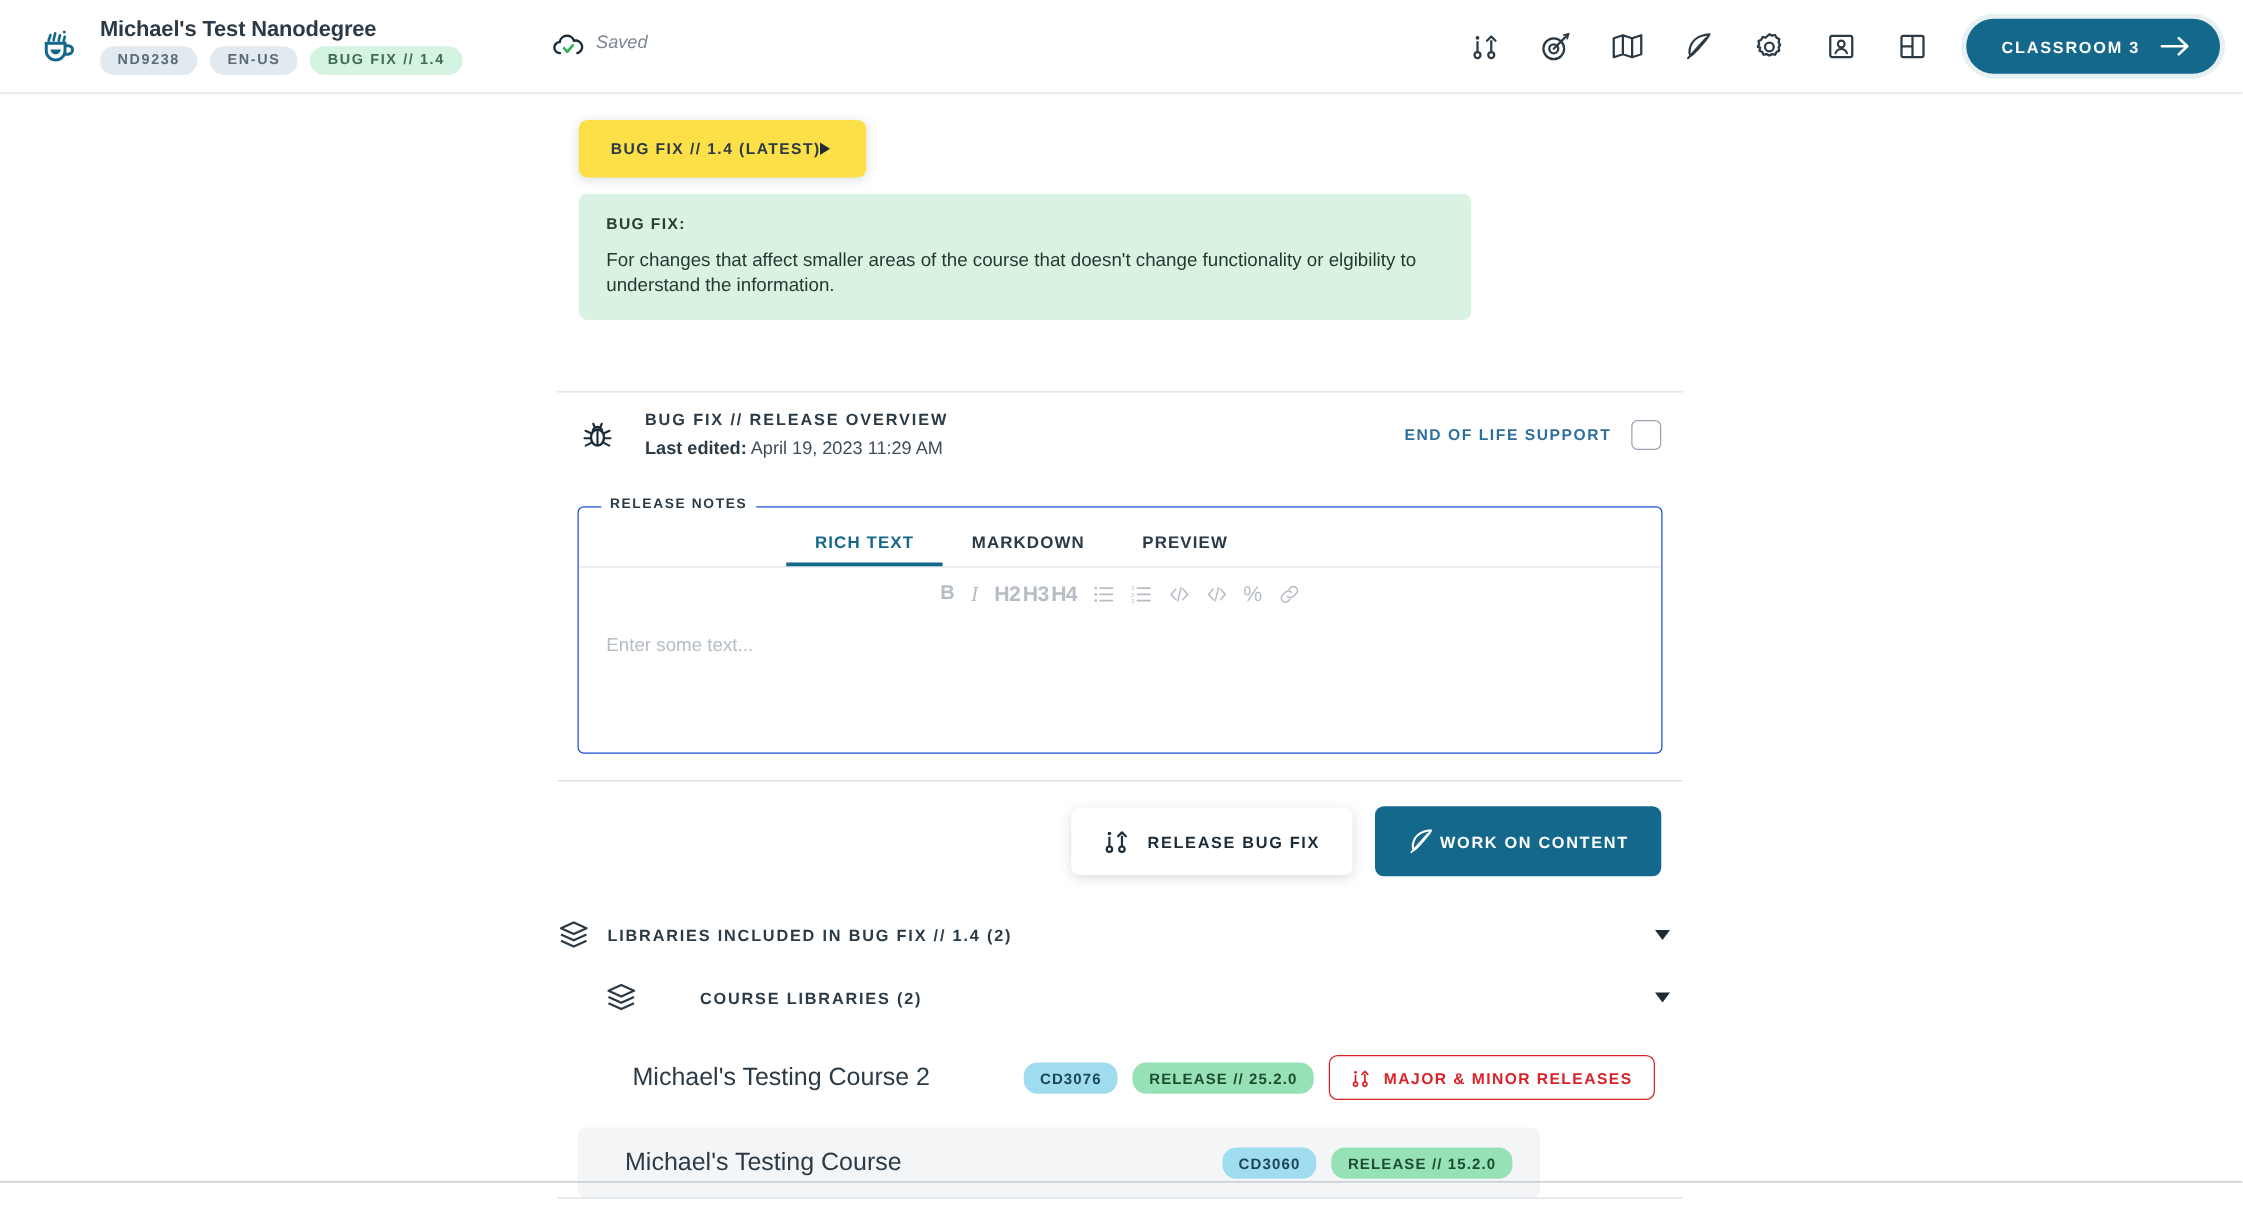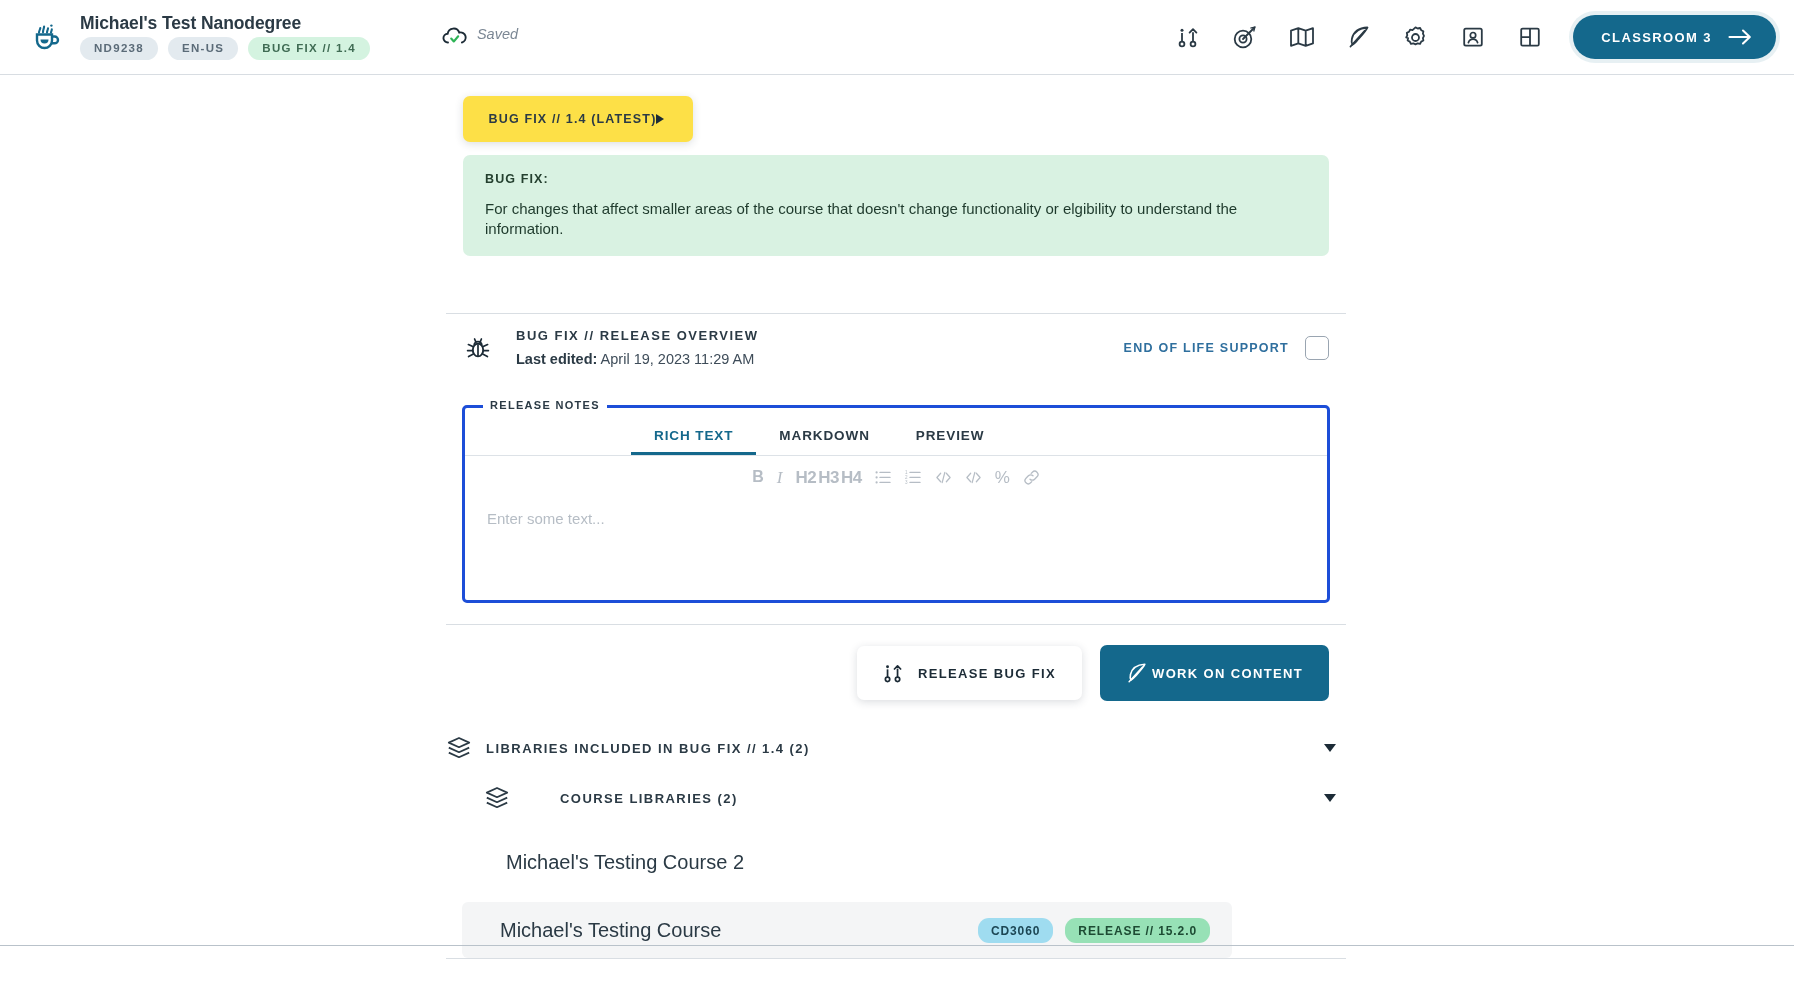--- a/index.html
+++ b/index.html
@@ -91,21 +91,21 @@
   }
   .caret-right {
     width: 0; height: 0;
     border-left: 8px solid #1c2b36;
     border-top: 5.5px solid transparent;
     border-bottom: 5.5px solid transparent;
   }
 
   .notice {
     position: absolute; left: 463px; top: 80px;
-    width: 866px; min-height: 72px;
+    width: 714px; min-height: 72px;
     background: #d9f2e2; border-radius: 7px;
     padding: 17px 22px 18px;
   }
   .notice-title {
     font-size: 12.5px; font-weight: bold; letter-spacing: 1.1px;
     color: #24402f; margin-bottom: 13px;
   }
   .notice-body {
     font-size: 15px; color: #1e3a2c; line-height: 1.3;
   }
@@ -135,21 +135,21 @@
   }
   .checkbox {
     width: 24px; height: 24px; border: 1px solid #9aa5b1;
     border-radius: 5px; background: #ffffff; cursor: pointer;
   }
 
   
   .editor {
     position: absolute; left: 462px; top: 330px;
     width: 868px; height: 198px;
-    border: 3px solid #1d4ed8; border-radius: 5px;
+    border: 1px solid #1d4ed8; border-radius: 5px;
     background: #ffffff;
   }
   .editor-legend {
     position: absolute; left: 18px; top: -9px;
     background: #ffffff; padding: 0 7px;
     font-size: 11px; font-weight: bold; letter-spacing: 1.3px; color: #2b3a45;
   }
   .tabs {
     display: flex; align-items: flex-end; height: 48px;
     padding-left: 166px; border-bottom: 1px solid #dde2e7;
@@ -483,20 +483,35 @@
               <path d="M2.8 12.6L13 17.2l10.2-4.6" fill="none" stroke="#2b3a45" stroke-width="1.8" stroke-linejoin="round"></path>
               <path d="M2.8 17.6L13 22.2l10.2-4.6" fill="none" stroke="#2b3a45" stroke-width="1.8" stroke-linejoin="round"></path>
             </svg>
           </span>
           <span class="lib-title">COURSE LIBRARIES (2)</span>
           <span class="chev-down"></span>
         </div>
 
         <div class="course-row">
           <span class="course-name">Michael's Testing Course 2</span>
+          <span class="badges">
+            <span class="badge badge-blue">CD3076</span>
+            <span class="badge badge-green">RELEASE // 25.2.0</span>
+            <span class="badge-outline-red">
+              <svg width="15" height="17" viewBox="0 0 22 24">
+                <circle cx="5" cy="19" r="2.4" fill="none" stroke="#d8232a" stroke-width="2"></circle>
+                <circle cx="5" cy="5.2" r="1.7" fill="#d8232a"></circle>
+                <path d="M5 8v8.4" stroke="#d8232a" stroke-width="2" fill="none"></path>
+                <circle cx="16" cy="19" r="2.4" fill="none" stroke="#d8232a" stroke-width="2"></circle>
+                <path d="M16 16.4V7.2" stroke="#d8232a" stroke-width="2" fill="none"></path>
+                <path d="M12.6 7.6L16 4.2l3.4 3.4" fill="none" stroke="#d8232a" stroke-width="2" stroke-linecap="round" stroke-linejoin="round"></path>
+              </svg>
+              <span>MAJOR &amp; MINOR RELEASES</span>
+            </span>
+          </span>
         </div>
 
         <div class="course-row hl">
           <span class="course-name">Michael's Testing Course</span>
           <span class="badges">
             <span class="badge badge-blue">CD3060</span>
             <span class="badge badge-green">RELEASE // 15.2.0</span>
           </span>
         </div>
       </div>

